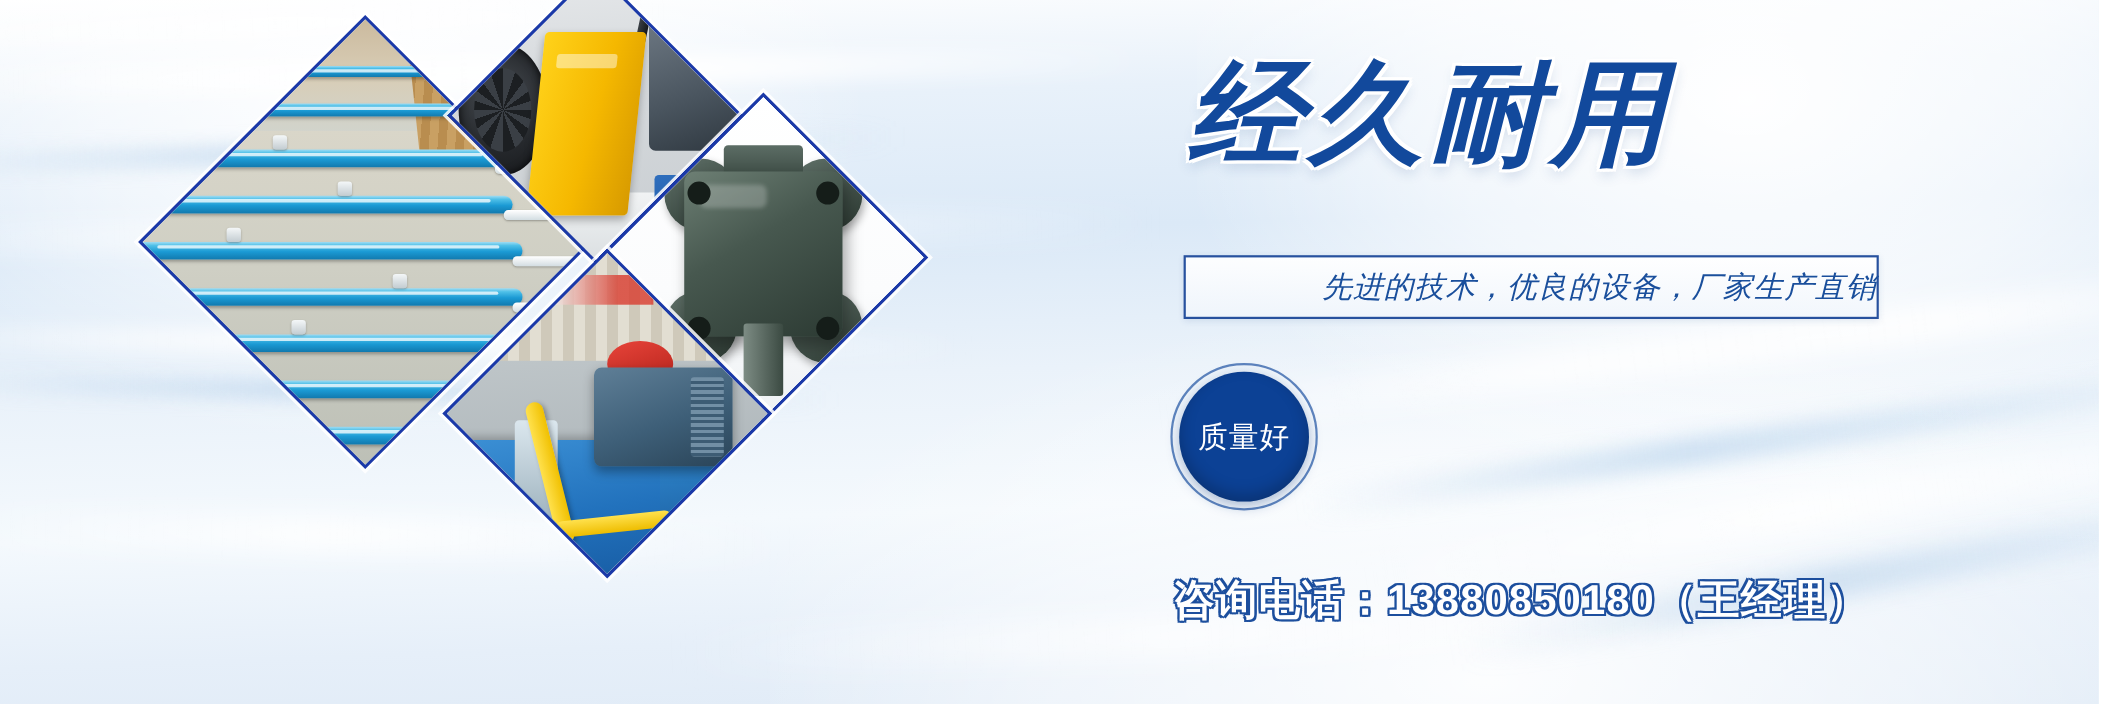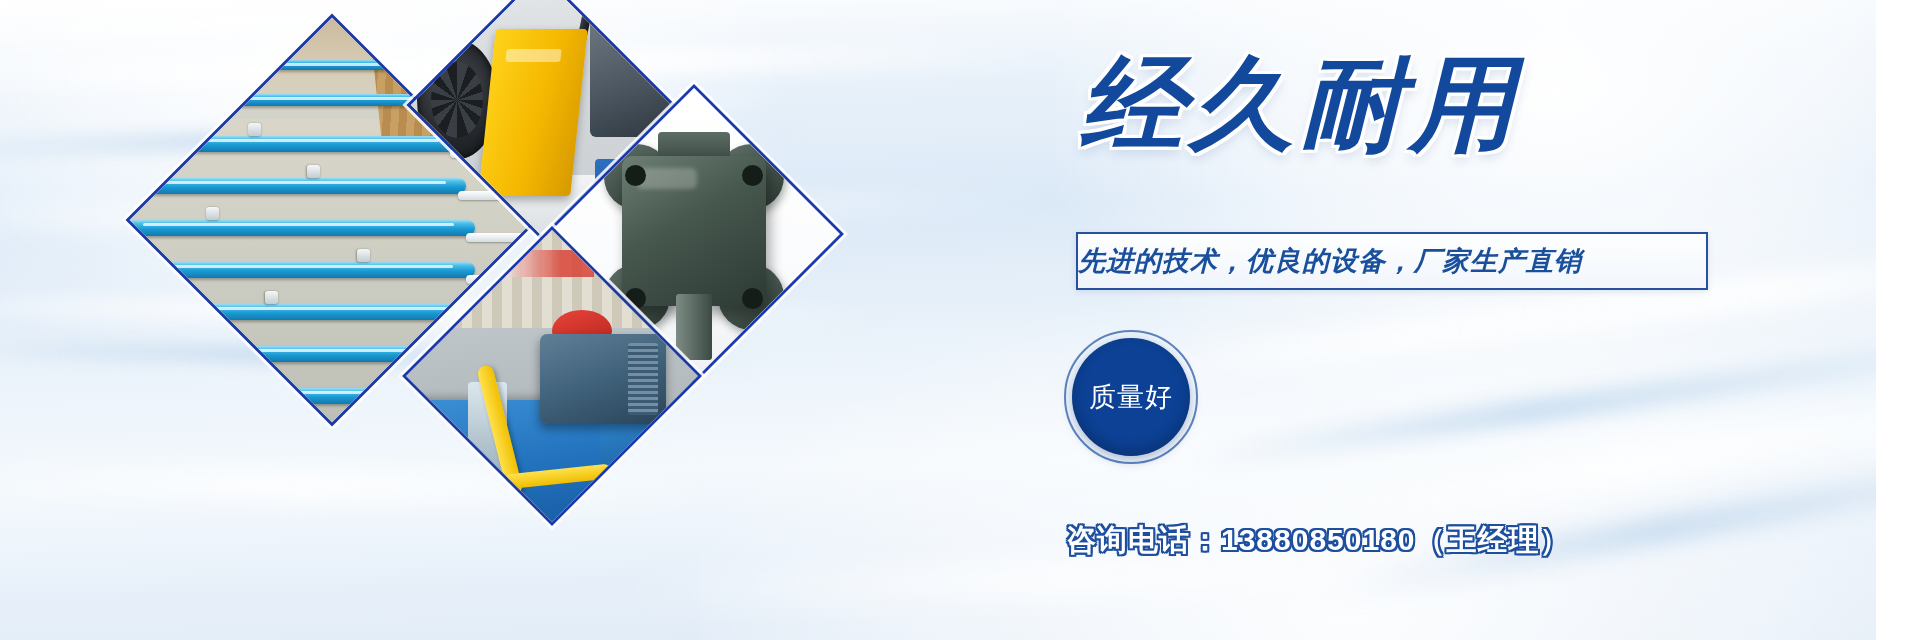--- a/index.html
+++ b/index.html
@@ -4,20 +4,21 @@
 <title>经久耐用 Banner</title>
 <style>
   html,body{margin:0;padding:0;}
   body{
     width:1920px;height:640px;overflow:hidden;
     font-family:"Liberation Sans","DejaVu Sans",sans-serif;
   }
   #banner{
     position:relative;width:1876px;height:640px;overflow:hidden;
     background:#eef4fb;
+    padding-left:32px;
   }
   
   .bg-base{
     position:absolute;inset:0;
     background:
       linear-gradient(178deg, #ffffff 0%, #e8f1fa 16%, #dbe9f7 34%, #eaf2fa 52%, #f4f9fd 70%, #e6eff9 86%, #dfeaf6 100%);
   }
   .bg-glow-tl{
     position:absolute;left:-120px;top:-220px;width:900px;height:620px;
     background:radial-gradient(ellipse at 50% 50%, rgba(255,255,255,.95) 0%, rgba(255,255,255,.55) 38%, rgba(255,255,255,0) 72%);
@@ -193,23 +194,22 @@
     color:#12499c;letter-spacing:6px;white-space:nowrap;
     text-shadow:
       -3px 0 0 #fff, 3px 0 0 #fff, 0 -3px 0 #fff, 0 3px 0 #fff,
       -3px -3px 0 #fff, 3px -3px 0 #fff, -3px 3px 0 #fff, 3px 3px 0 #fff,
       0 6px 12px rgba(25,70,140,.18);
   }
   .subtitle-box{
     position:absolute;left:16px;top:232px;width:632px;height:58px;
     border:2px solid #27519e;box-sizing:border-box;
     background:linear-gradient(180deg,rgba(255,255,255,.92),rgba(241,246,252,.85));
-    display:flex;align-items:center;justify-content:flex-start;
+    display:flex;align-items:center;justify-content:flex-end;
     box-shadow:0 2px 6px rgba(30,70,140,.12);
-    font-weight:bold;
   }
   .subtitle{
     font-size:27px;font-style:italic;color:#1a4f9c;letter-spacing:1px;white-space:nowrap;
   }
   .badges{position:absolute;left:12px;top:338px;display:flex;gap:28px;}
   .badge{
     position:relative;width:118px;height:118px;border-radius:50%;
     display:flex;align-items:center;justify-content:center;
   }
   .badge-ring{
@@ -220,21 +220,21 @@
     position:absolute;inset:0;border-radius:50%;
     background:radial-gradient(circle at 36% 28%, #1b5ab4 0%, #0e4aa0 42%, #0a3d8c 72%, #093madd 100%);
     background-color:#0c4195;
     box-shadow:0 4px 12px rgba(14,60,130,.35), inset 0 -6px 14px rgba(0,0,0,.22);
   }
   .badge-label{
     position:relative;color:#fff;font-size:27px;letter-spacing:1px;white-space:nowrap;
   }
   .phone{
     position:absolute;left:6px;top:520px;
-    font-size:30px;font-weight:bold;color:#ffffff;white-space:nowrap;
+    font-size:38px;font-weight:bold;color:#ffffff;white-space:nowrap;
     letter-spacing:1px;
     text-shadow:
       -2px 0 0 #1d4f9e, 2px 0 0 #1d4f9e, 0 -2px 0 #1d4f9e, 0 2px 0 #1d4f9e,
       -2px -2px 0 #1d4f9e, 2px -2px 0 #1d4f9e, -2px 2px 0 #1d4f9e, 2px 2px 0 #1d4f9e;
   }
 </style>
 </head>
 <body>
 
 <div id="banner">

